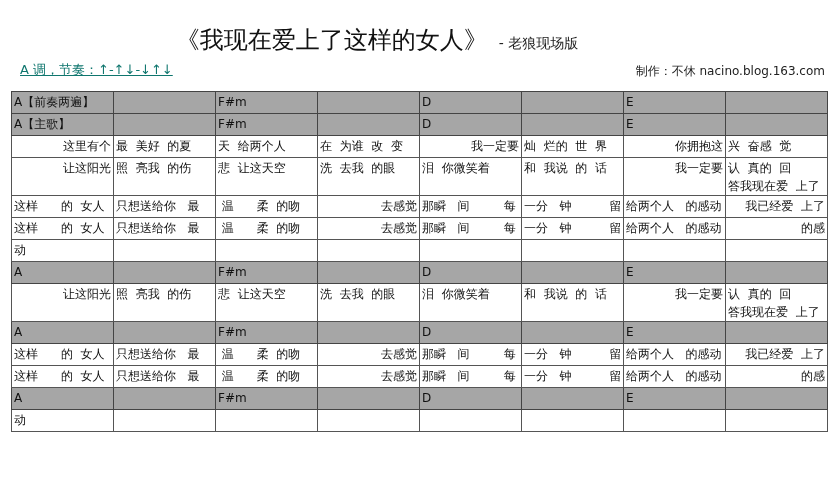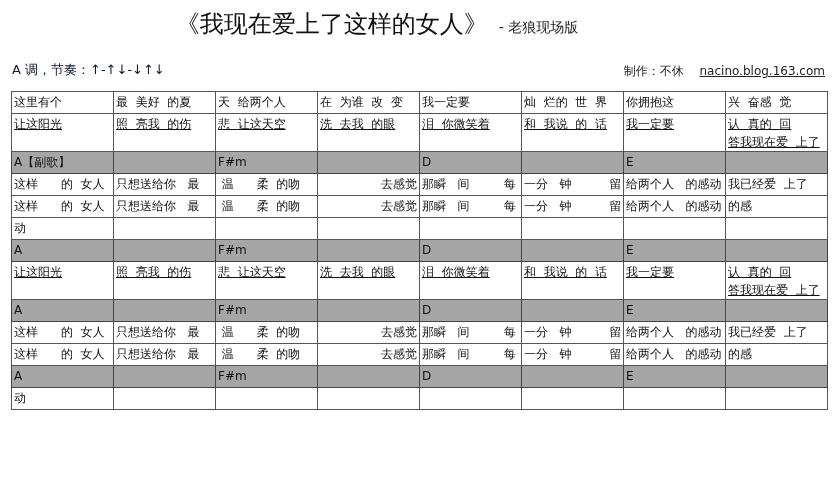--- a/index.html
+++ b/index.html
@@ -1,30 +1,30 @@
 <!DOCTYPE html>
 <html><head>
   <meta charset="utf-8">
   <style>
     html, body { margin: 0; padding: 0; background: #ffffff; }
     body { width: 839px; height: 479px; position: relative; overflow: hidden;
            font-family: "DejaVu Sans", sans-serif; color: #111; }
-    .title-wrap { position: absolute; top: 8px; left: 0; width: 754px; text-align: center; }
+    .title-wrap { position: absolute; top: 24px; left: 0; width: 754px; text-align: center; }
     .title { font-size: 24px; color: #111; letter-spacing: 0px; }
     .subtitle { font-size: 14px; color: #222; margin-left: 6px; }
-    .key { position: absolute; left: 12px; top: 61px; font-size: 13px; color: #0f172a; }
+    .key { position: absolute; left: 20px; top: 61px; font-size: 13px; color: #0f766e; text-decoration: underline; }
     .credit { position: absolute; right: 14px; top: 63px; font-size: 12px; color: #222; }
-    .credit .site { text-decoration: underline; margin-left: 12px; }
+    .credit .site { }
     table.sheet { position: absolute; left: 11px; top: 91px; border-collapse: collapse;
                   table-layout: fixed; width: 816px; }
     table.sheet td { border: 1px solid #555; padding: 0 2px; font-size: 12px; line-height: 21px;
                      height: 21px; white-space: pre; overflow: hidden; vertical-align: top; color: #111; }
     tr.chord td { background: #a6a6a6; border-color: #444; }
-    tr.tall td { height: 36px; line-height: 18px; padding-top: 1px; text-decoration: underline; }
-    td.center { text-align: left; }
+    tr.tall td { height: 36px; line-height: 18px; padding-top: 1px; }
+    td.center { text-align: right; }
     td.right { text-align: right; }
   </style>
 </head>
 <body>
 
 <div class="title-wrap">
   <span class="title">《我现在爱上了这样的女人》</span>
   <span class="subtitle">- 老狼现场版</span>
 </div>
 
@@ -40,50 +40,60 @@
     <col style="width:102px">
       <col style="width:102px">
       <col style="width:102px">
       <col style="width:102px">
     <col style="width:102px">
       <col style="width:102px">
       <col style="width:102px">
       <col style="width:102px">
   </colgroup>
   <tbody id="sheet-body">
+      <tr class="chord">
+        <td>A【前奏两遍】</td>
+        <td></td>
+        <td>F#m</td>
+        <td></td>
+        <td>D</td>
+        <td></td>
+        <td>E</td>
+        <td></td>
+      </tr>
+      <tr class="chord">
+        <td>A【主歌】</td>
+        <td></td>
+        <td>F#m</td>
+        <td></td>
+        <td>D</td>
+        <td></td>
+        <td>E</td>
+        <td></td>
+      </tr>
       <tr class="lyric">
         <td class="center">这里有个</td>
         <td>最  美好  的夏</td>
         <td>天  给两个人</td>
         <td>在  为谁  改  变</td>
         <td class="center">我一定要</td>
         <td>灿  烂的  世  界</td>
         <td class="center">你拥抱这</td>
         <td>兴  奋感  觉</td>
       </tr>
       <tr class="lyric tall">
         <td class="center">让这阳光</td>
         <td>照  亮我  的伤</td>
         <td>悲  让这天空</td>
         <td>洗  去我  的眼</td>
         <td>泪  你微笑着</td>
         <td>和  我说  的  话</td>
         <td class="center">我一定要</td>
         <td>认  真的  回
 答我现在爱  上了</td>
-      </tr>
-      <tr class="chord">
-        <td>A【副歌】</td>
-        <td></td>
-        <td>F#m</td>
-        <td></td>
-        <td>D</td>
-        <td></td>
-        <td>E</td>
-        <td></td>
       </tr>
       <tr class="lyric">
         <td>这样      的  女人</td>
         <td>只想送给你   最</td>
         <td> 温      柔  的吻</td>
         <td class="right">去感觉</td>
         <td>那瞬   间         每</td>
         <td>一分   钟          留</td>
         <td>给两个人   的感动</td>
         <td class="center">我已经爱  上了</td>

